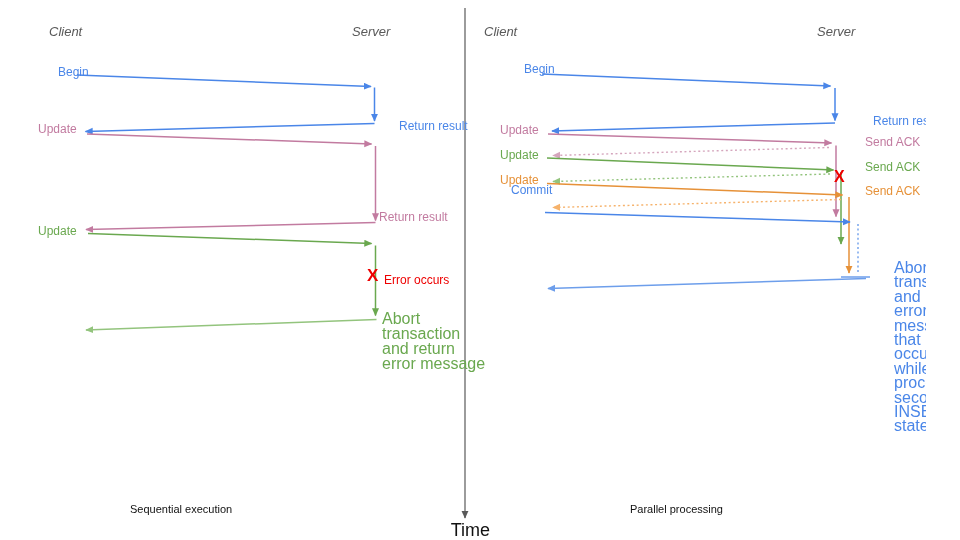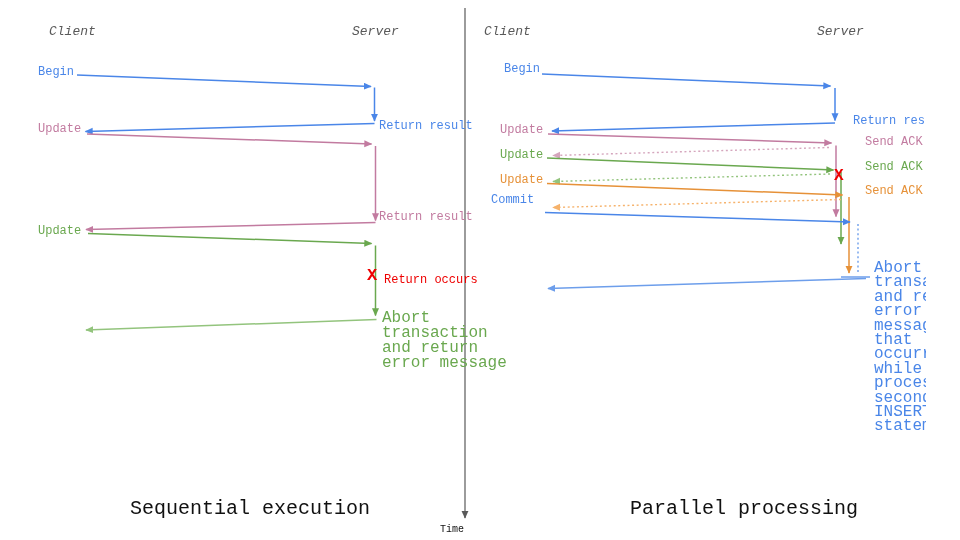--- a/index.html
+++ b/index.html
@@ -1,34 +1,34 @@
 <!DOCTYPE html>
 <html style="--blue: #4a86e8; --blue-light: #6d9eeb; --pink: #c27ba0; --pink-light: #d5a6bd; --green: #6aa84f; --green-light: #93c47d; --orange: #e69138; --orange-light: #f6b26b; --red: #ee0000; --gray: #595959; --ink: #111111;"><head>
 <meta charset="utf-8">
 <style>
   html,body{margin:0;padding:0;background:#fff;}
   .stage{
     position:relative;width:926px;height:540px;background:#ffffff;overflow:hidden;
-    font-family:Liberation Mono, monospace;
+    font-family:Liberation Sans, sans-serif;
     border-radius:27px;
   }
   svg.wires{position:absolute;left:0;top:0;width:960px;height:540px;}
   .lbl{position:absolute;font-size:12px;line-height:12px;white-space:nowrap;}
   .actor{font-size:13px;font-style:italic;color:var(--gray);}
-  .blue{color:var(--blue);}
+  .blue{color:var(--blue);margin-left:20px;}
   .pink{color:var(--pink);}
   .green{color:var(--green);}
   .orange{color:var(--orange);}
   .red{color:var(--red);}
   .xmark{font-weight:700;font-size:17px;line-height:15px;color:var(--red);}
   .xmark.small{font-size:16px;}
   .multiline{white-space:pre-line;font-size:16px;line-height:15px;}
   .multiline.tight{line-height:14.4px;}
-  .title{font-size:20px;color:var(--ink);text-align:right;white-space:nowrap;}
-  .timelbl{font-size:10px;color:var(--ink);text-align:left;}
+  .title{font-size:11px;color:var(--ink);text-align:left;white-space:nowrap;}
+  .timelbl{font-size:18px;color:var(--ink);text-align:right;}
   .wires line{fill:none;}
   .solid{stroke-width:1.5;}
   .dotted{stroke-width:1.4;stroke-dasharray:2 2.6;}
 </style>
 </head>
 <body>
 
 <div class="stage">
 
   <svg class="wires" viewBox="0 0 960 540">
@@ -94,40 +94,40 @@
 
   <div>
     <div class="lbl actor" style="left:49px;top:26px;">Client</div>
     <div class="lbl actor" style="left:352px;top:26px;">Server</div>
     <div class="lbl blue" style="left:38px;top:66px;">Begin</div>
     <div class="lbl blue" style="left:379px;top:120px;">Return result</div>
     <div class="lbl pink" style="left:38px;top:123px;">Update</div>
     <div class="lbl pink" style="left:379px;top:211px;">Return result</div>
     <div class="lbl green" style="left:38px;top:225px;">Update</div>
     <div class="lbl xmark" style="left:367px;top:268px;">X</div>
-    <div class="lbl red" style="left:384px;top:274px;">Return occurs</div>
+    <div class="lbl red" style="left:384px;top:274px;">Error occurs</div>
     <div class="lbl green multiline" style="left:382px;top:311px;">Abort
 transaction
 and return
 error message</div>
     <div class="lbl title" style="left:130px;top:503px;width:212px;">Sequential execution</div>
   </div>
 
   <div>
     <div class="lbl actor" style="left:484px;top:26px;">Client</div>
     <div class="lbl actor" style="left:817px;top:26px;">Server</div>
     <div class="lbl blue" style="left:504px;top:63px;">Begin</div>
     <div class="lbl blue" style="left:853px;top:115px;">Return result</div>
     <div class="lbl pink" style="left:500px;top:124px;">Update</div>
     <div class="lbl pink" style="left:865px;top:136px;">Send ACK</div>
     <div class="lbl green" style="left:500px;top:149px;">Update</div>
     <div class="lbl green" style="left:865px;top:161px;">Send ACK</div>
     <div class="lbl orange" style="left:500px;top:174px;">Update</div>
     <div class="lbl orange" style="left:865px;top:185px;">Send ACK</div>
-    <div class="lbl blue" style="left:491px;top:194px;">Commit</div>
+    <div class="lbl blue" style="left:491px;top:184px;">Commit</div>
     <div class="lbl xmark small" style="left:834px;top:169px;">X</div>
     <div class="lbl blue multiline tight" style="left:874px;top:261px;">Abort
 transaction
 and return
 error message
 that occurred
 while
 processing
 second
 INSERT

